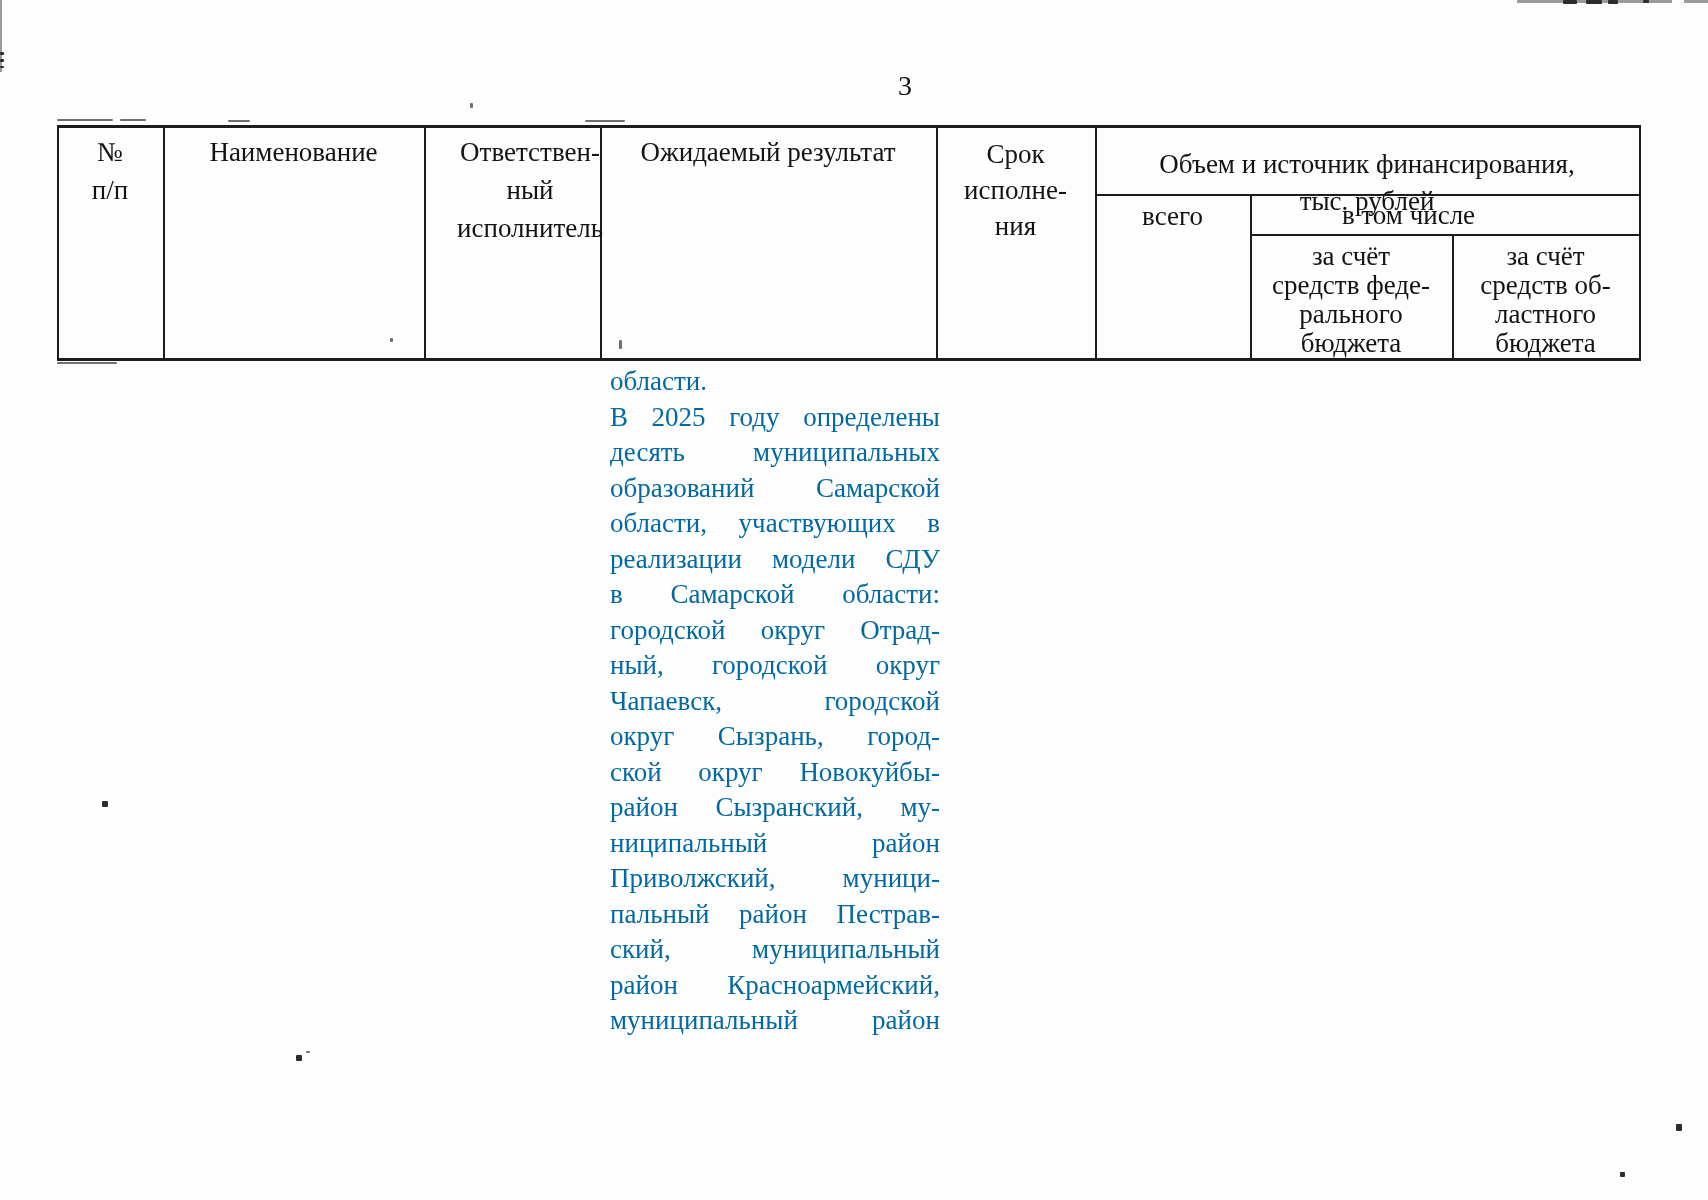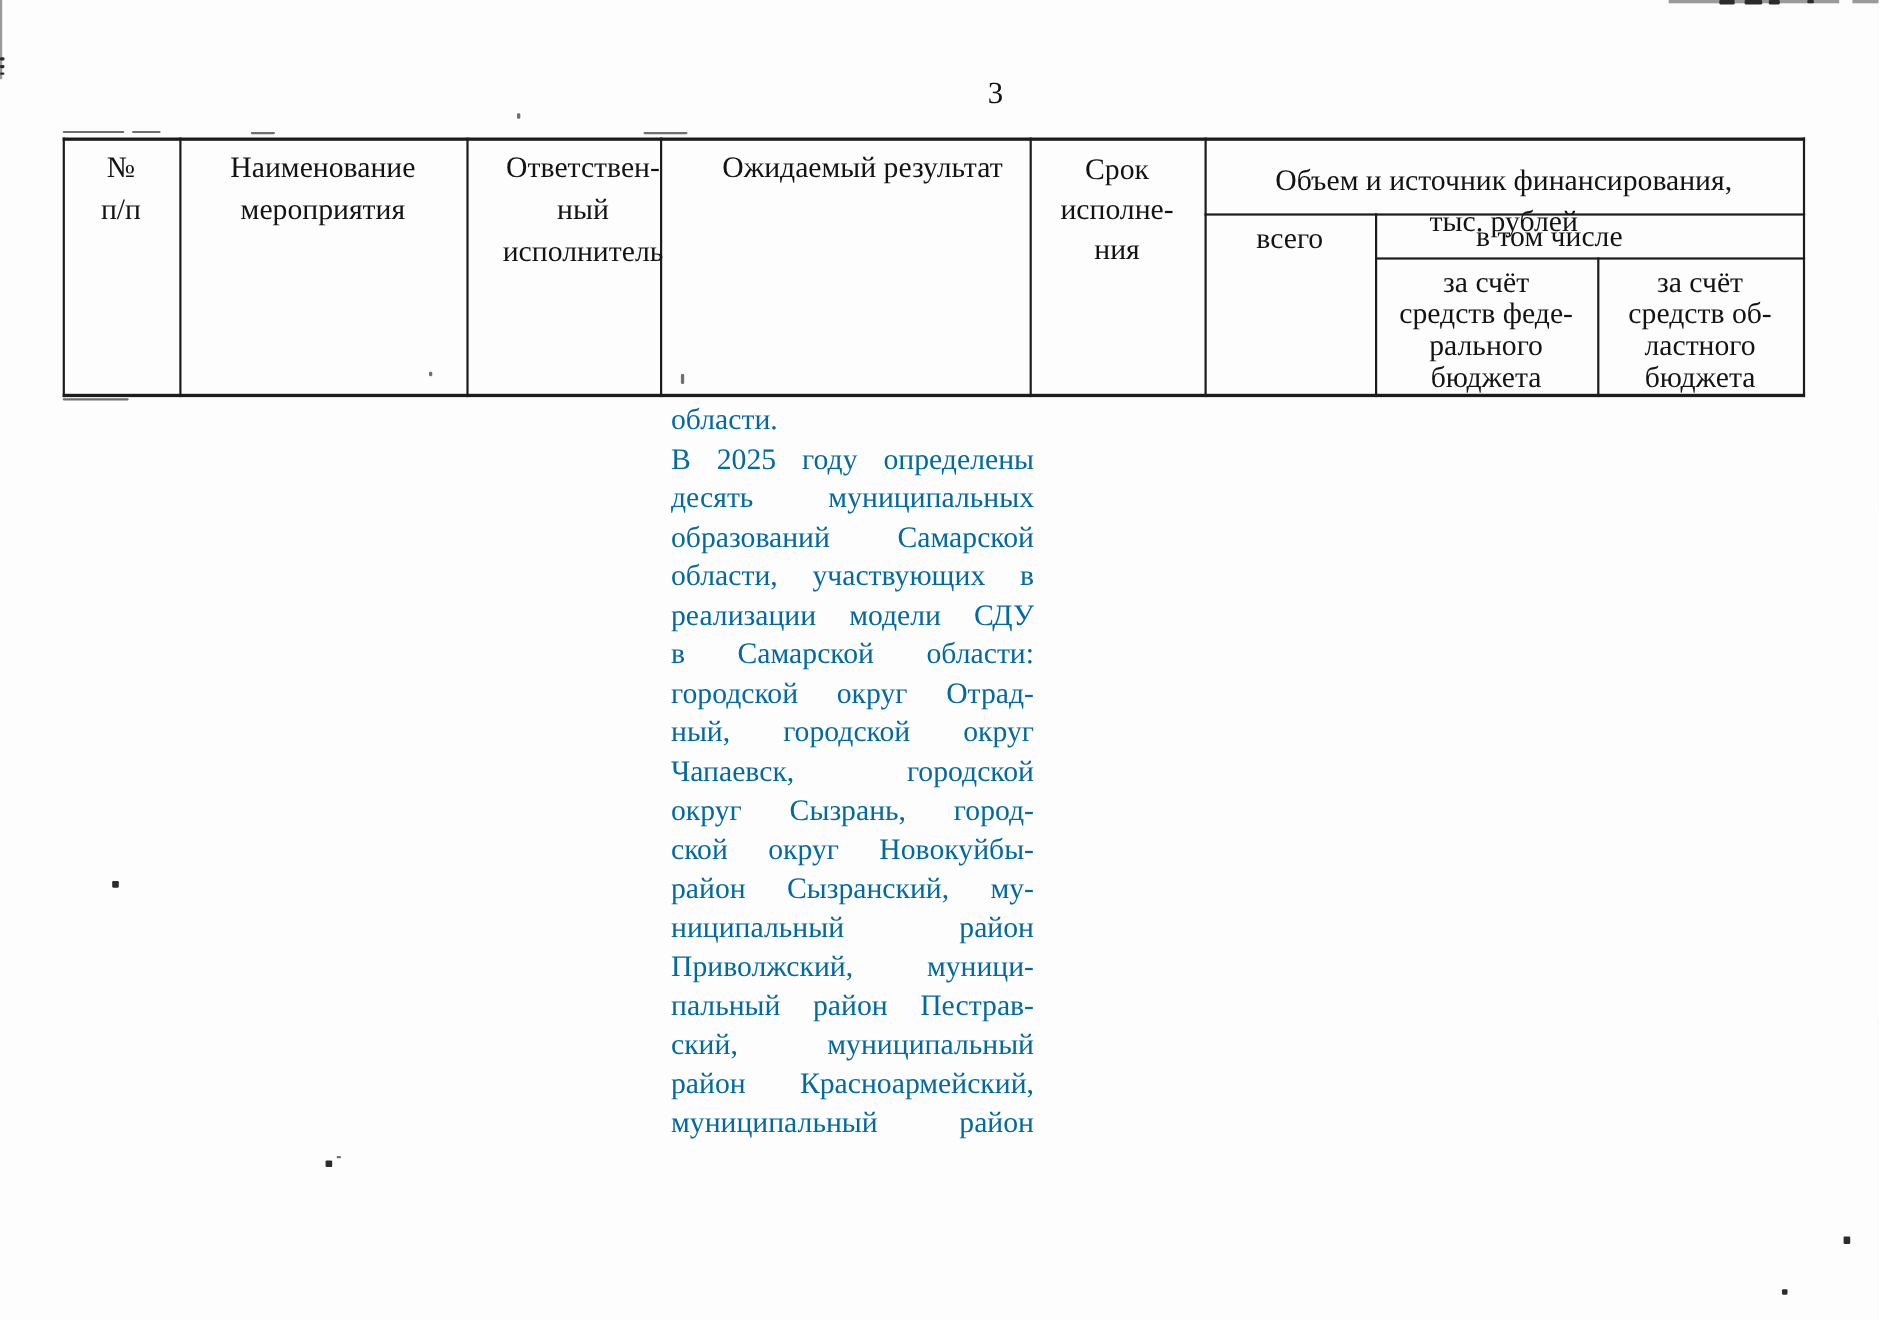--- a/index.html
+++ b/index.html
@@ -69,30 +69,29 @@
 
   <div>
 
     <div class="cell" style="left:57px;top:133px;width:106px;">
       <div>№</div>
       <div>п/п</div>
     </div>
 
     <div class="cell" style="left:163px;top:133px;width:261px;">
       <div>Наименование</div>
-      <div>мероприятия</div>
     </div>
 
     <div class="cell" style="left:424px;top:133px;width:176px;padding-left:18px;">
       <div>Ответствен-</div>
       <div>ный</div>
       <div>исполнитель</div>
     </div>
 
-    <div class="cell" style="left:600px;top:133px;width:336px;margin-left:16px;">Ожидаемый результат</div>
+    <div class="cell" style="left:600px;top:133px;width:336px;">Ожидаемый результат</div>
 
     <div class="cell lh36" style="left:936px;top:136px;width:159px;">
       <div>Срок</div>
       <div>исполне-</div>
       <div>ния</div>
     </div>
 
     <div class="cell lh37" style="left:1095px;top:134px;width:544px;margin-top:12px;">
       <div>Объем и источник финансирования,</div>
       <div>тыс. рублей</div>

